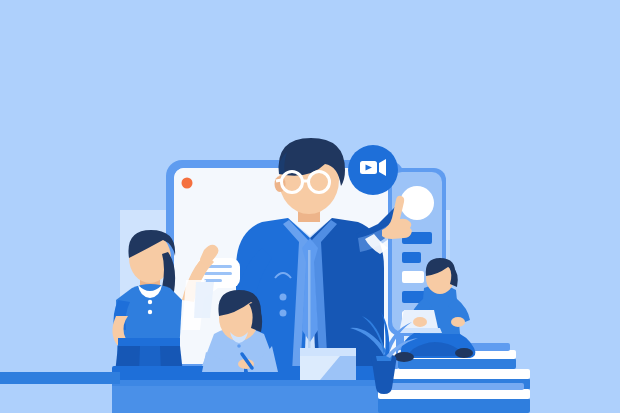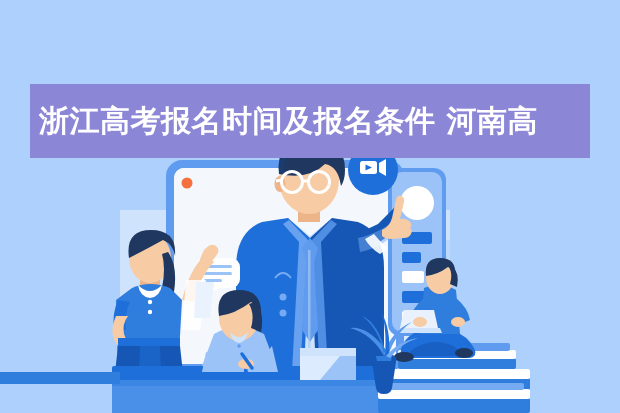--- a/index.html
+++ b/index.html
@@ -262,17 +262,14 @@
         <circle cx="283" cy="313" r="3.5" fill="#76aaf2"></circle>
         <path d="M275 278 q8 -10 16 0" stroke="#76aaf2" stroke-width="2" fill="none"></path>
 
         <path d="M186 280 L206 280 L200 330 L182 330 Z" fill="#ffffff" opacity="0.85"></path>
         <path d="M196 282 L214 282 L210 318 L194 318 Z" fill="#e8f1fd" opacity="0.9"></path>
 
       </g>
     </svg>
   </div>
 
-  <div id="title-banner" class="layer">
-    <span id="title-text">浙江高考报名时间及报名条件 河南高</span>
-  </div>
 
 </div>
 
 </body></html>

